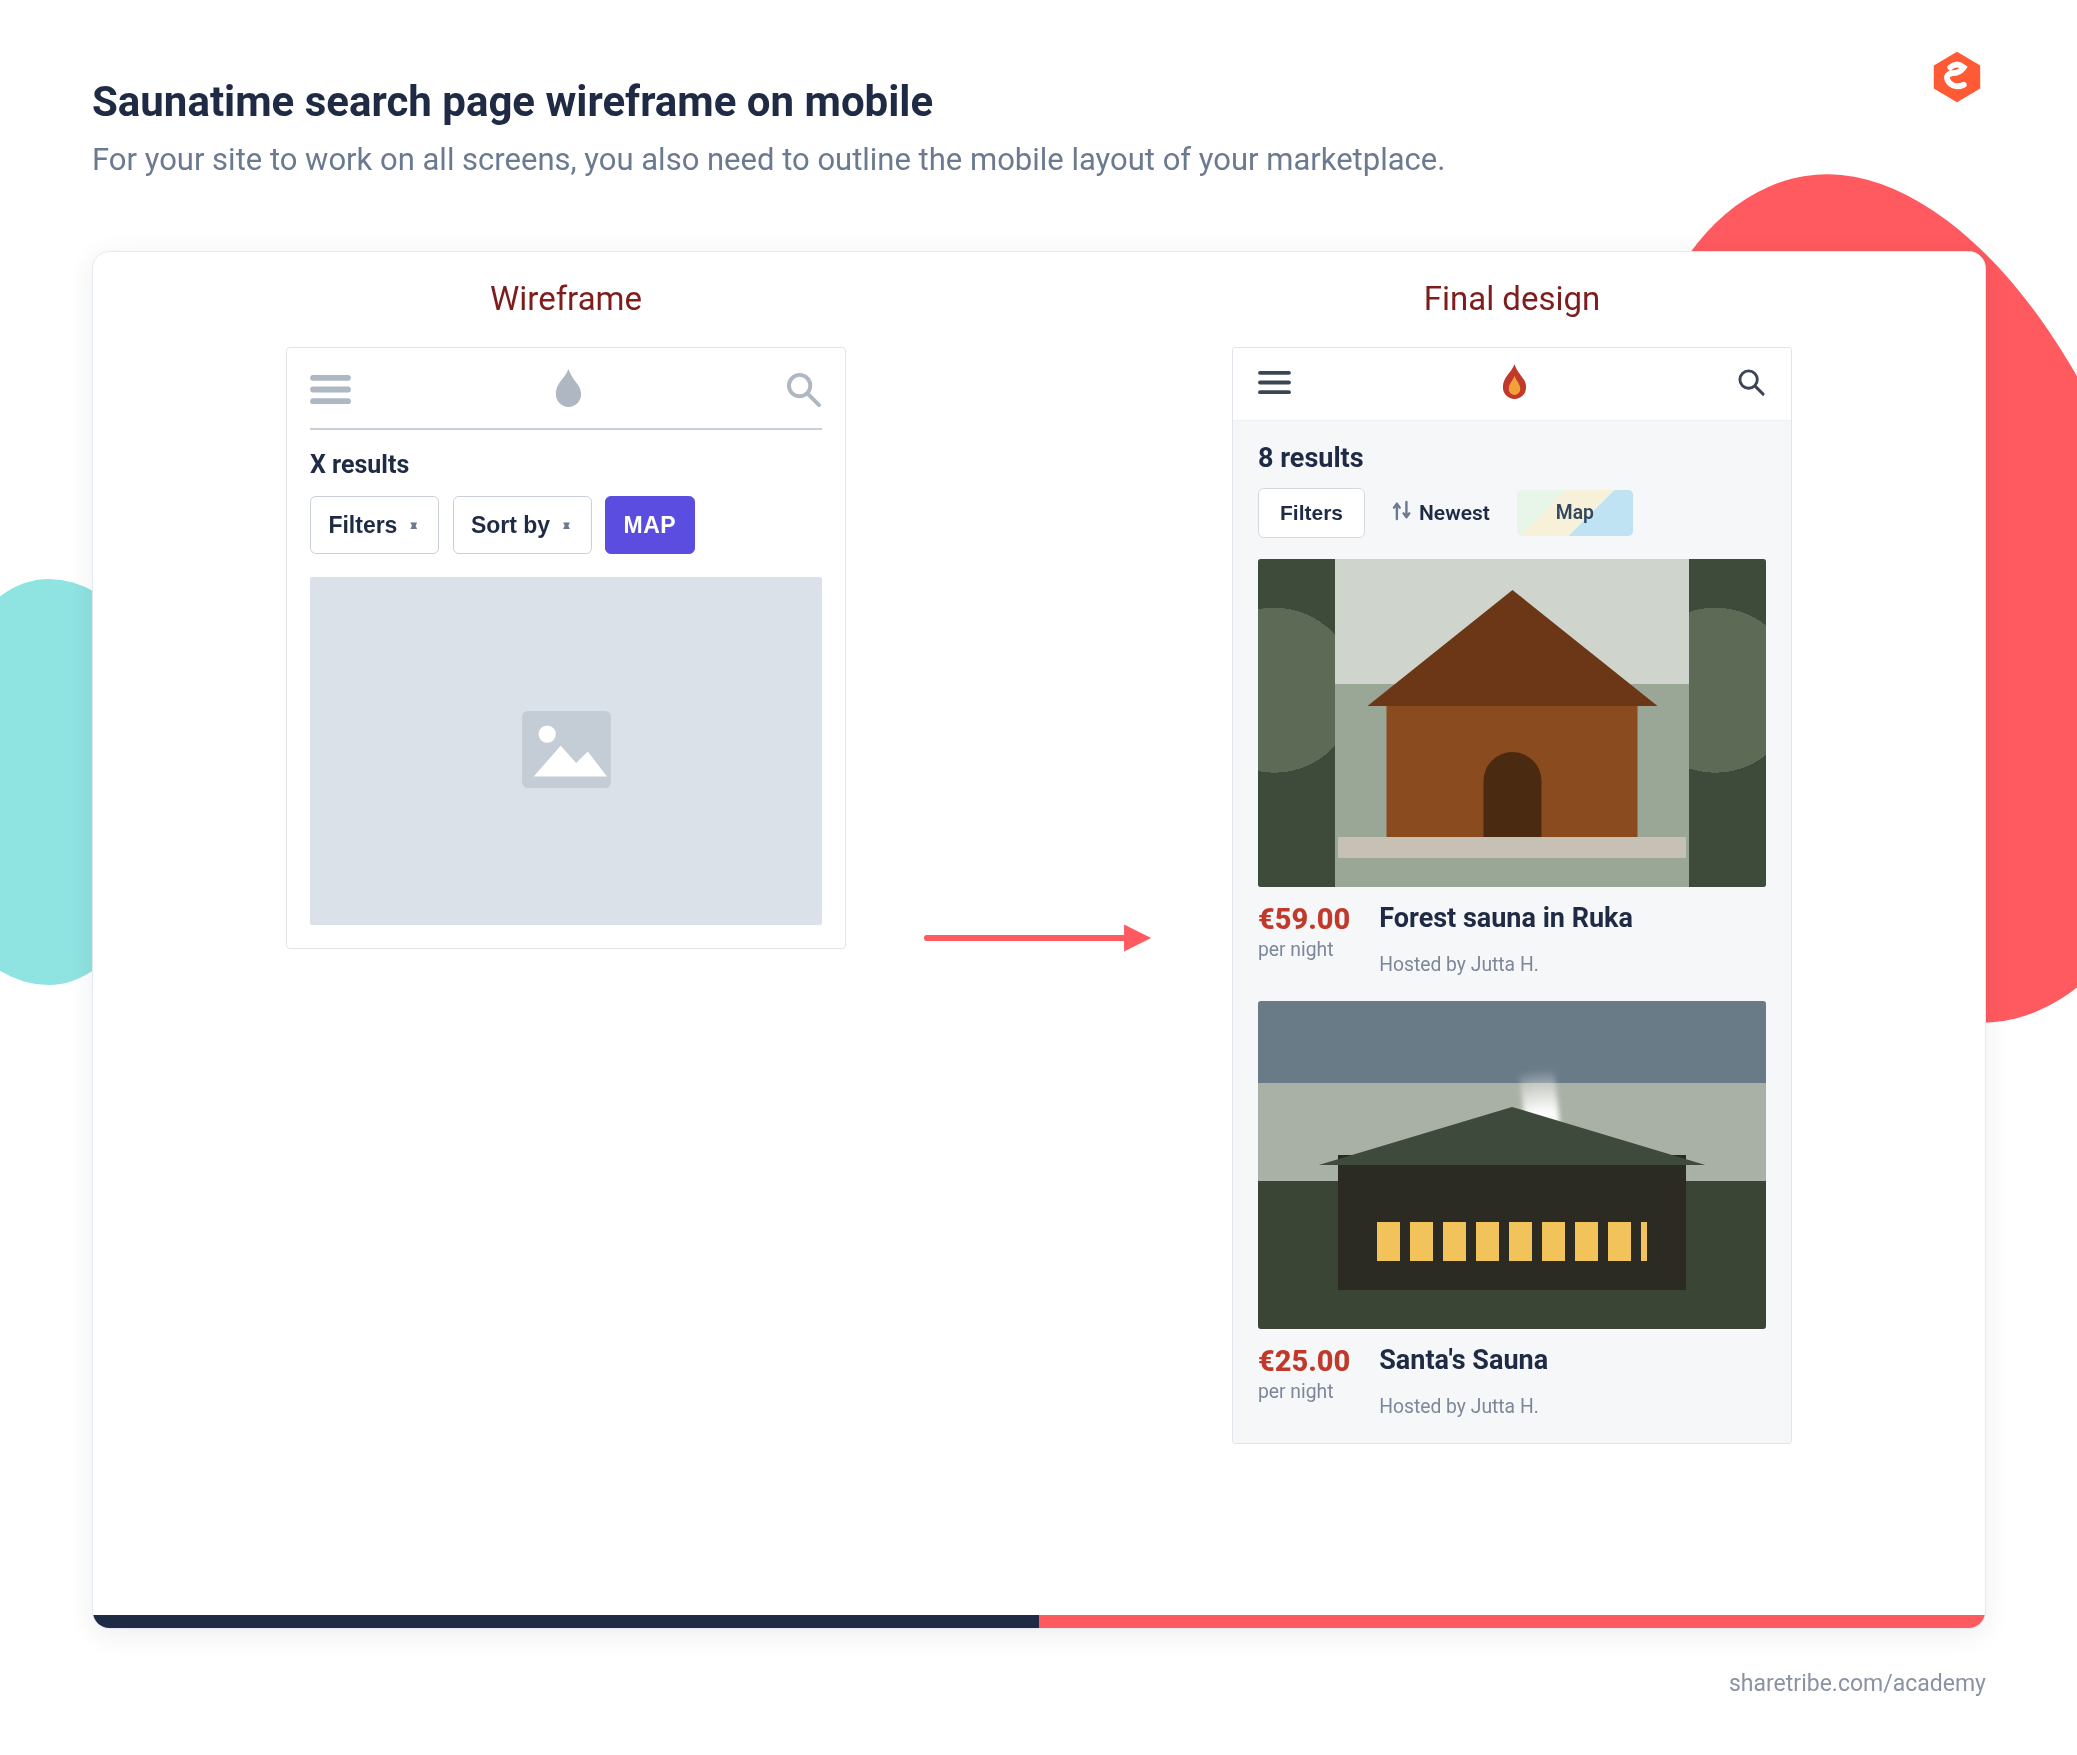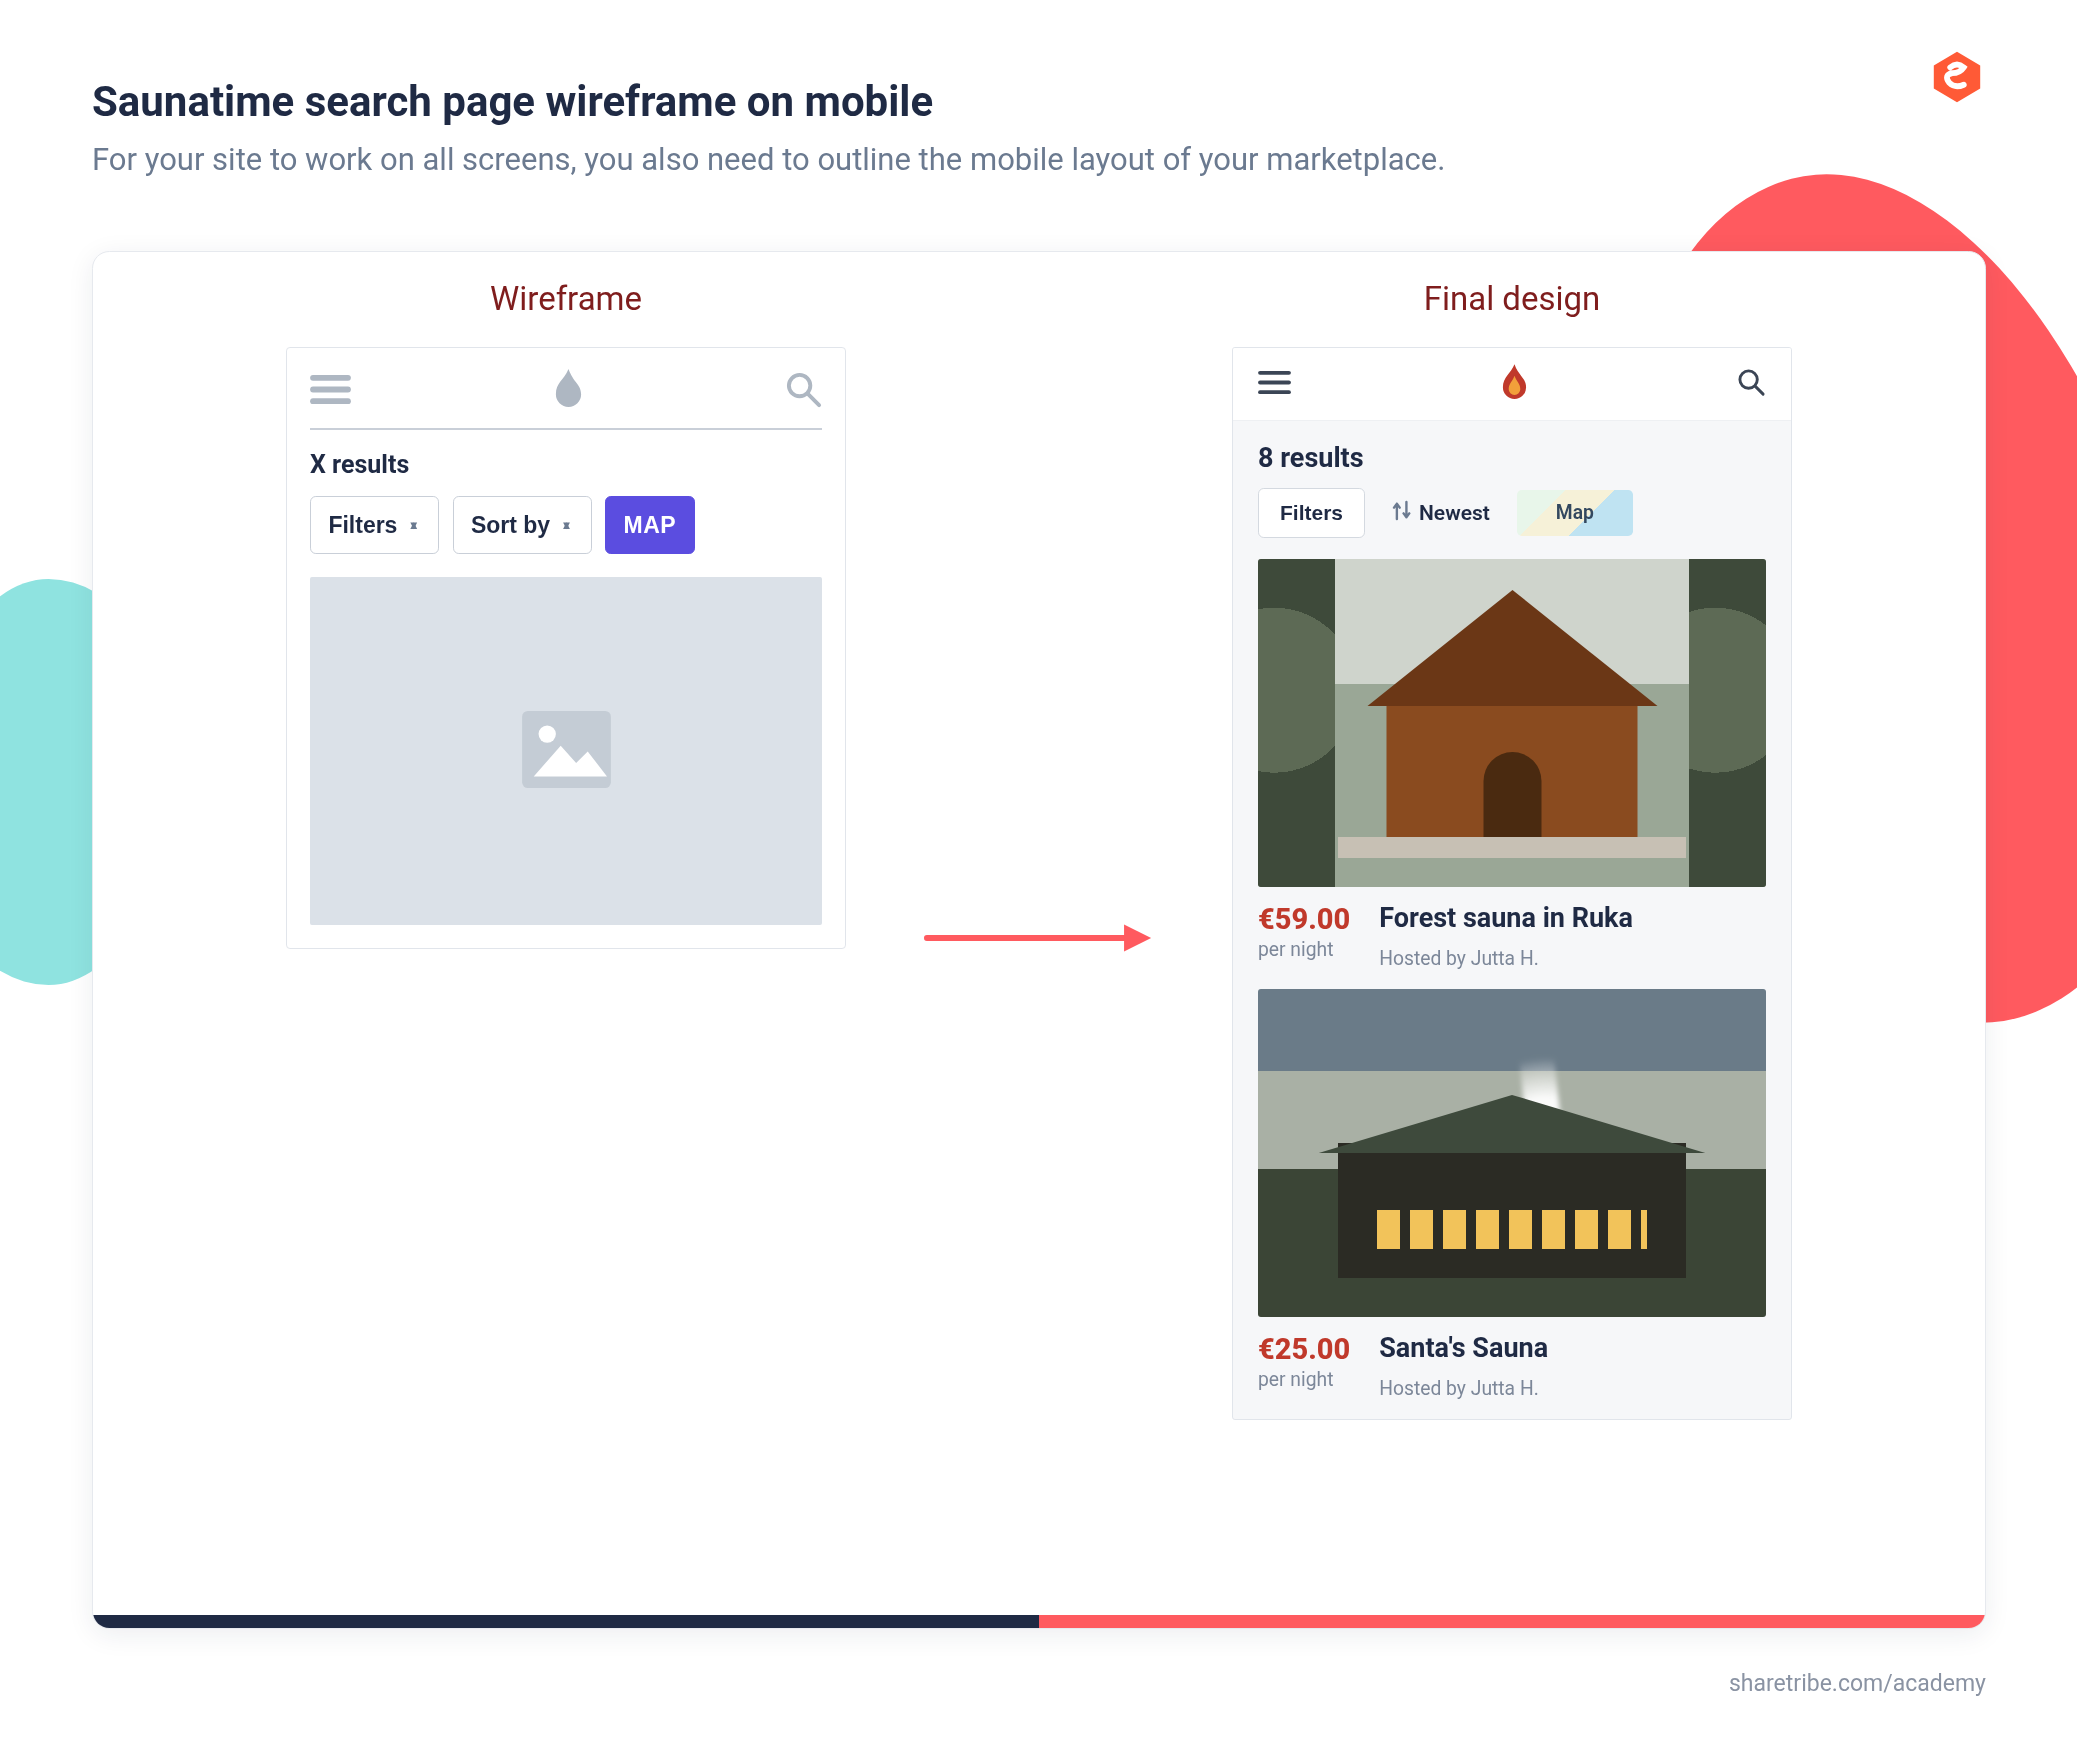--- a/index.html
+++ b/index.html
@@ -263,21 +263,21 @@
     display: flex;
     align-items: center;
     justify-content: center;
     font-size: 19.3px;
     font-weight: 600;
     color: #33485f;
     cursor: pointer;
     position: relative;
   }
   .fd-listing {
-    padding: 0 25px 19px 25px;
+    padding: 0 25px 25px 25px;
   }
   .fd-photo {
     width: 100%;
     height: 328px;
     border-radius: 2.9px;
     overflow: hidden;
     position: relative;
   }
   
   .sauna1 {
@@ -348,21 +348,21 @@
     margin-top: 1.9px;
   }
   .fd-title {
     font-size: 27px;
     font-weight: 700;
     color: #1f2a44;
   }
   .fd-host {
     font-size: 19.3px;
     color: #7c8799;
-    margin-top: 13px;
+    margin-top: 19px;
   }
 
   
   .footer-link {
     position: absolute;
     bottom: 58px;
     right: 92px;
     font-size: 23px;
     color: #8a93a3;
   }

